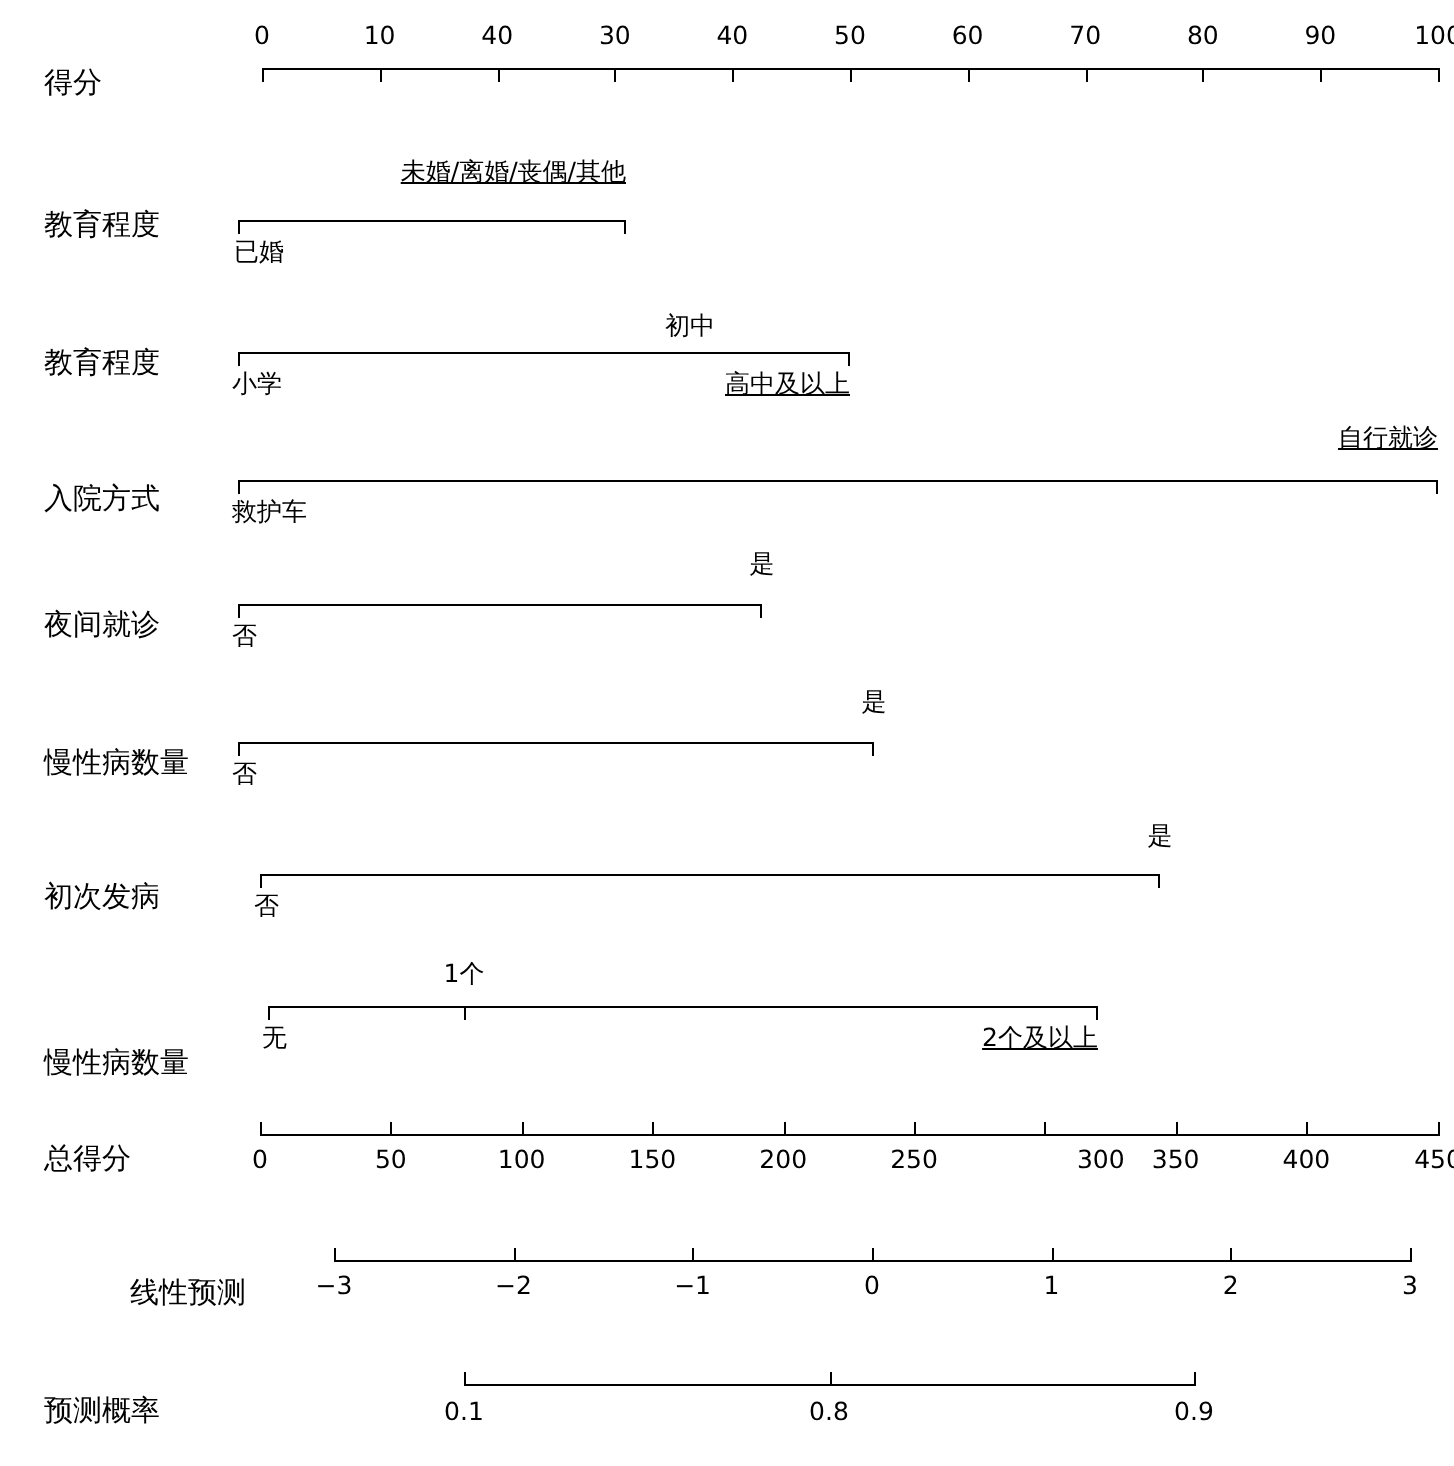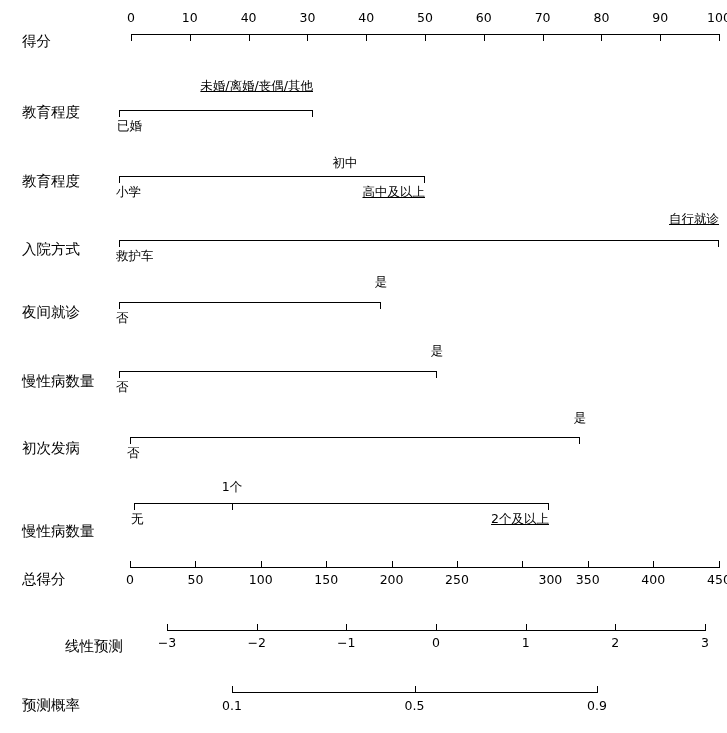--- a/index.html
+++ b/index.html
@@ -166,16 +166,16 @@
     <div class="tick-label" style="left: 525.7px; top: 635px;">1</div>
     <div class="tick" style="left: 615.3px; height: 7px; top: 624px;"></div>
     <div class="tick-label" style="left: 615.3px; top: 635px;">2</div>
     <div class="tick" style="left: 705px; height: 7px; top: 624px;"></div>
     <div class="tick-label" style="left: 705px; top: 635px;">3</div>
     <div class="row-label" style="left: 22px; top: 696px;">预测概率</div>
     <div class="axis-line" style="left: 232px; top: 692px; width: 365px;"></div>
     <div class="tick" style="left: 232px; height: 7px; top: 686px;"></div>
     <div class="tick-label" style="left: 232px; top: 698px;">0.1</div>
     <div class="tick" style="left: 414.5px; height: 7px; top: 686px;"></div>
-    <div class="tick-label" style="left: 414.5px; top: 698px;">0.5</div>
+    <div class="tick-label" style="left: 414.5px; top: 698px;">0.8</div>
     <div class="tick" style="left: 597px; height: 7px; top: 686px;"></div>
     <div class="tick-label" style="left: 597px; top: 698px;">0.9</div>
   </div>
 
 </body></html>

